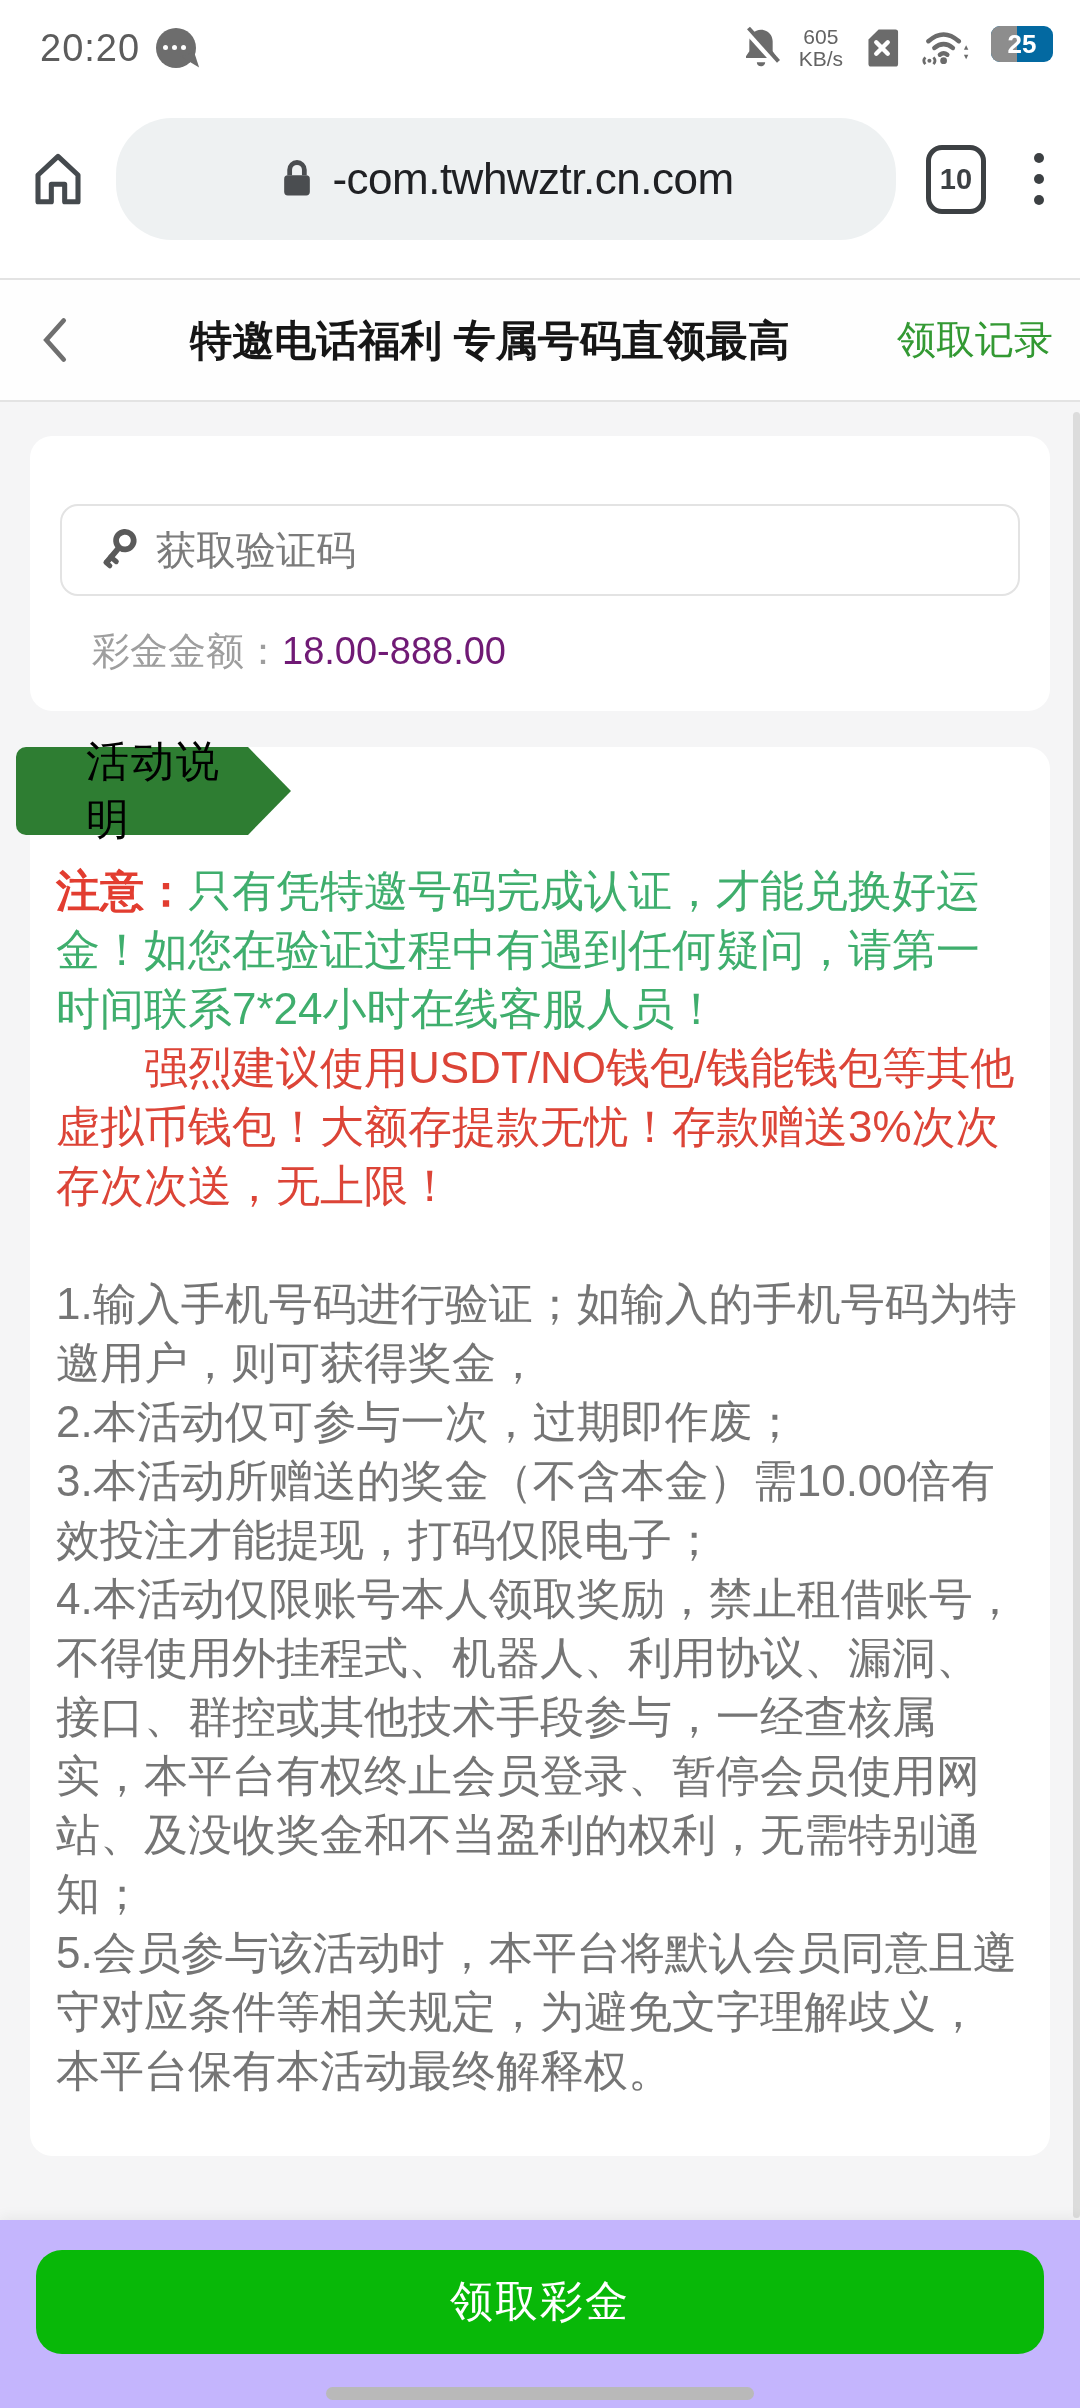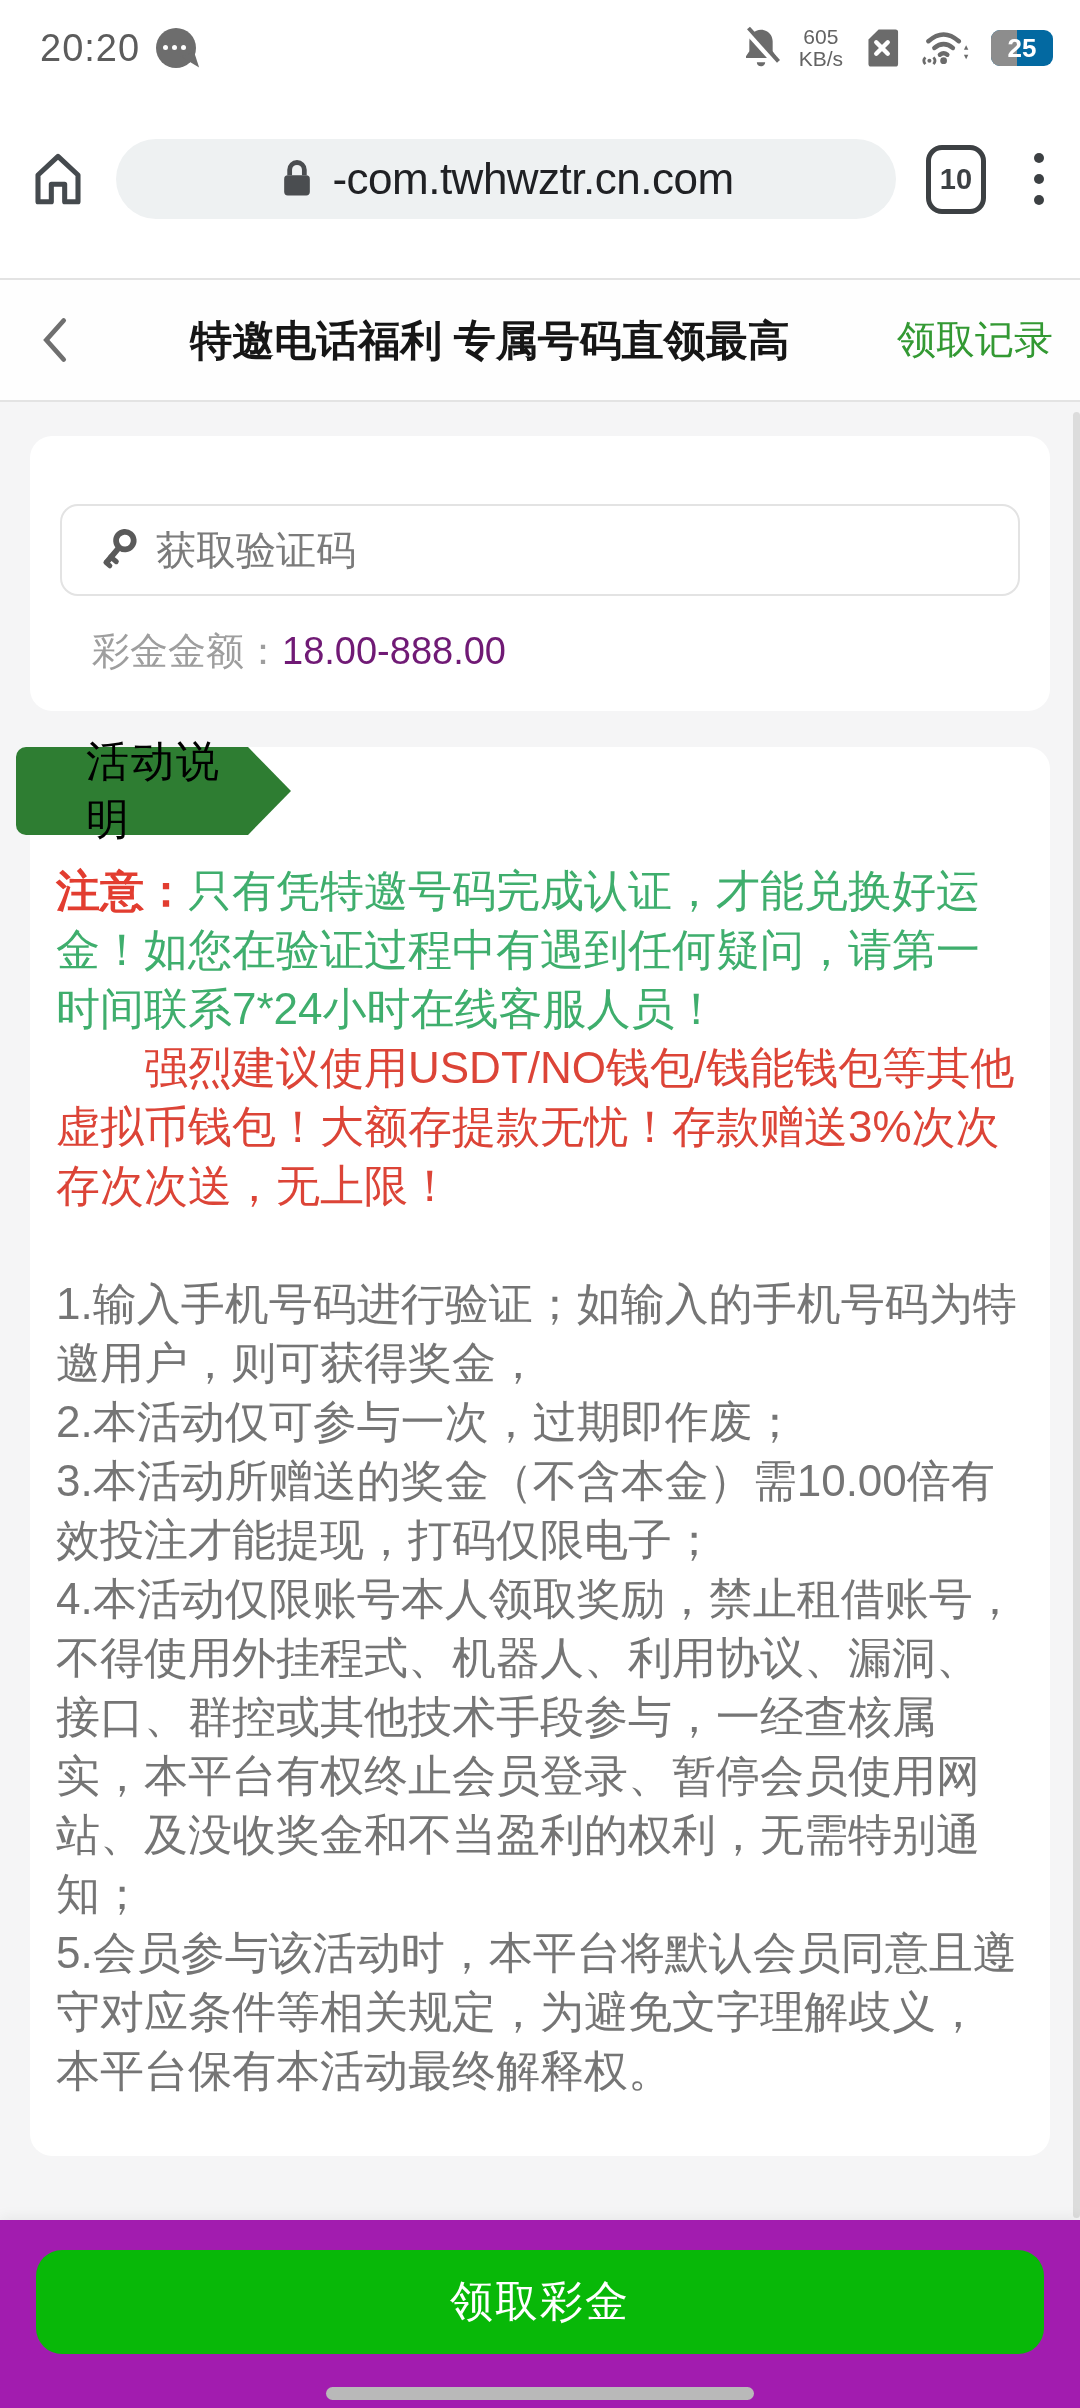--- a/index.html
+++ b/index.html
@@ -14,33 +14,33 @@
     height:90px; background:#ffffff; display:flex; align-items:center;
     justify-content:space-between; padding:6px 36px 0 40px;
   }
   .sb-left{ display:flex; align-items:center; gap:16px; }
   .sb-time{ font-size:38px; color:#5c5c5c; font-weight:500; letter-spacing:1px; }
   .bubble{ position:relative; width:40px; height:40px; background:#6d6d6d; border-radius:50%; }
   .bubble::after{ content:""; position:absolute; right:-1px; bottom:-2px; width:0; height:0;
     border-left:14px solid transparent; border-top:16px solid #6d6d6d; transform:rotate(-18deg); }
   .bubble .dots{ position:absolute; top:17px; left:7px; display:flex; gap:4px; }
   .bubble .dots i{ width:5px; height:5px; background:#fff; border-radius:50%; display:block; }
-  .sb-right{ display:flex; align-items:center; gap:18px; }
+  .sb-right{ display:flex; align-items:flex-start; gap:18px; }
   .speed{ text-align:center; color:#636363; font-size:21px; line-height:22px; font-weight:500; }
   .batt{ position:relative; width:62px; height:36px; border-radius:9px; background:#0369a1; overflow:hidden; }
   .batt .fill{ position:absolute; left:0; top:0; bottom:0; width:42%; background:#8d8d8d; }
   .batt .lvl{ position:absolute; inset:0; display:flex; align-items:center; justify-content:center;
     color:#ffffff; font-size:26px; font-weight:700; }
   .batt-nub{ width:5px; height:16px; background:#c3c3c3; border-radius:0 3px 3px 0; margin-left:-14px; }
   .sbicon{ color:#6b6b6b; display:block; }
   
   .toolbar{ height:188px; background:#ffffff; display:flex; align-items:center; padding:0 30px 10px 26px; }
   .home-ic{ color:#454a4e; margin-right:6px; }
   .urlpill{
-    flex:1; height:80px; background:#eef1f2; border-radius:56px; margin:0 30px 0 20px;
+    flex:1; height:122px; background:#eef1f2; border-radius:56px; margin:0 30px 0 20px;
     display:flex; align-items:center; justify-content:center; gap:16px; overflow:hidden;
   }
   .lock-ic{ color:#4a4d50; flex:0 0 auto; }
   .urltext{ font-size:44px; color:#202124; letter-spacing:-0.5px; white-space:nowrap; }
   .tabbox{
     width:60px; height:69px; border:5px solid #3c4043; border-radius:16px;
     display:flex; align-items:center; justify-content:center;
     font-size:29px; font-weight:700; color:#3c4043; flex:0 0 auto;
   }
   .kebab{ display:flex; flex-direction:column; gap:11px; margin-left:42px; padding:6px; }
@@ -87,21 +87,21 @@
     border-left:43px solid #2e7d32; border-top:44px solid transparent; border-bottom:44px solid transparent;
   }
   .acttext{ padding:0 28px 0 26px; font-size:44px; line-height:59px; }
   .notice{ margin-top:26px; color:#3fae6d; }
   .notice .warn{ color:#e23d30; font-weight:700; }
   .promo{ color:#dc4437; text-indent:2em; }
   .rules{ margin-top:59px; color:#757575; }
   .rules p{ margin:0; }
   
   .footer{
-    position:absolute; left:0; right:0; bottom:0; height:188px; background:#a21caf;
+    position:absolute; left:0; right:0; bottom:0; height:188px; background:#c4b5fd;
     box-shadow:0 -4px 12px rgba(0,0,0,0.05);
   }
   .claim{
     margin:30px 36px 0; height:104px; border-radius:26px; background:#08b808; border:none;
     width:calc(100% - 72px); color:#ffffff; font-size:43px; font-family:inherit;
     display:flex; align-items:center; justify-content:center; letter-spacing:2px; cursor:pointer;
   }
   .homebar{
     position:absolute; bottom:8px; left:50%; transform:translateX(-50%);
     width:428px; height:13px; border-radius:7px; background:#b9b9b9;

